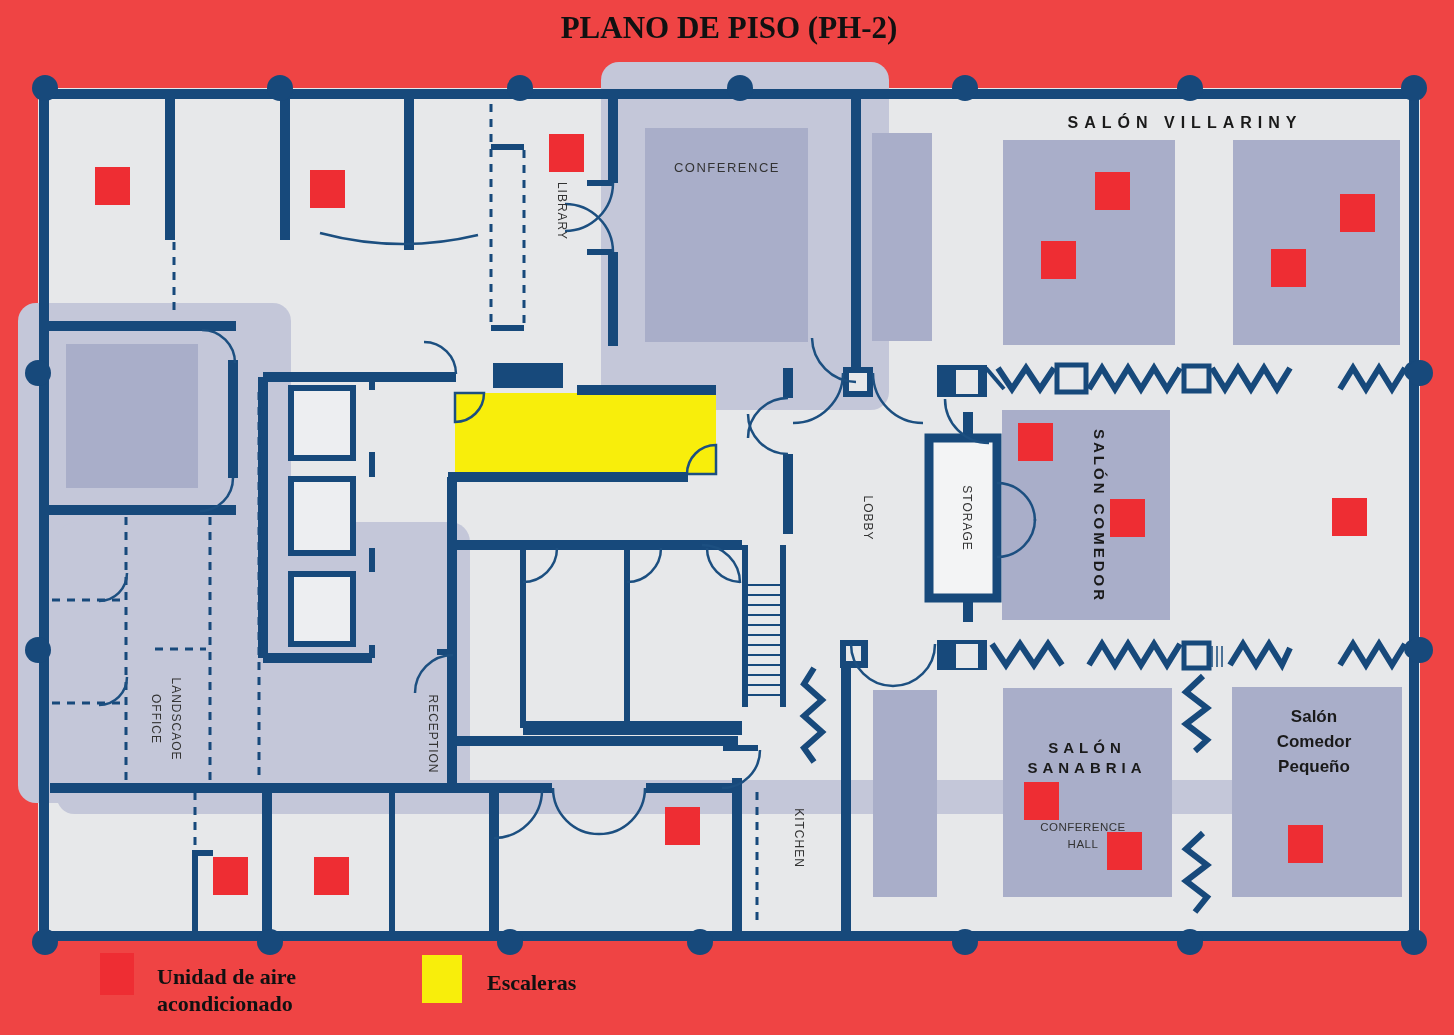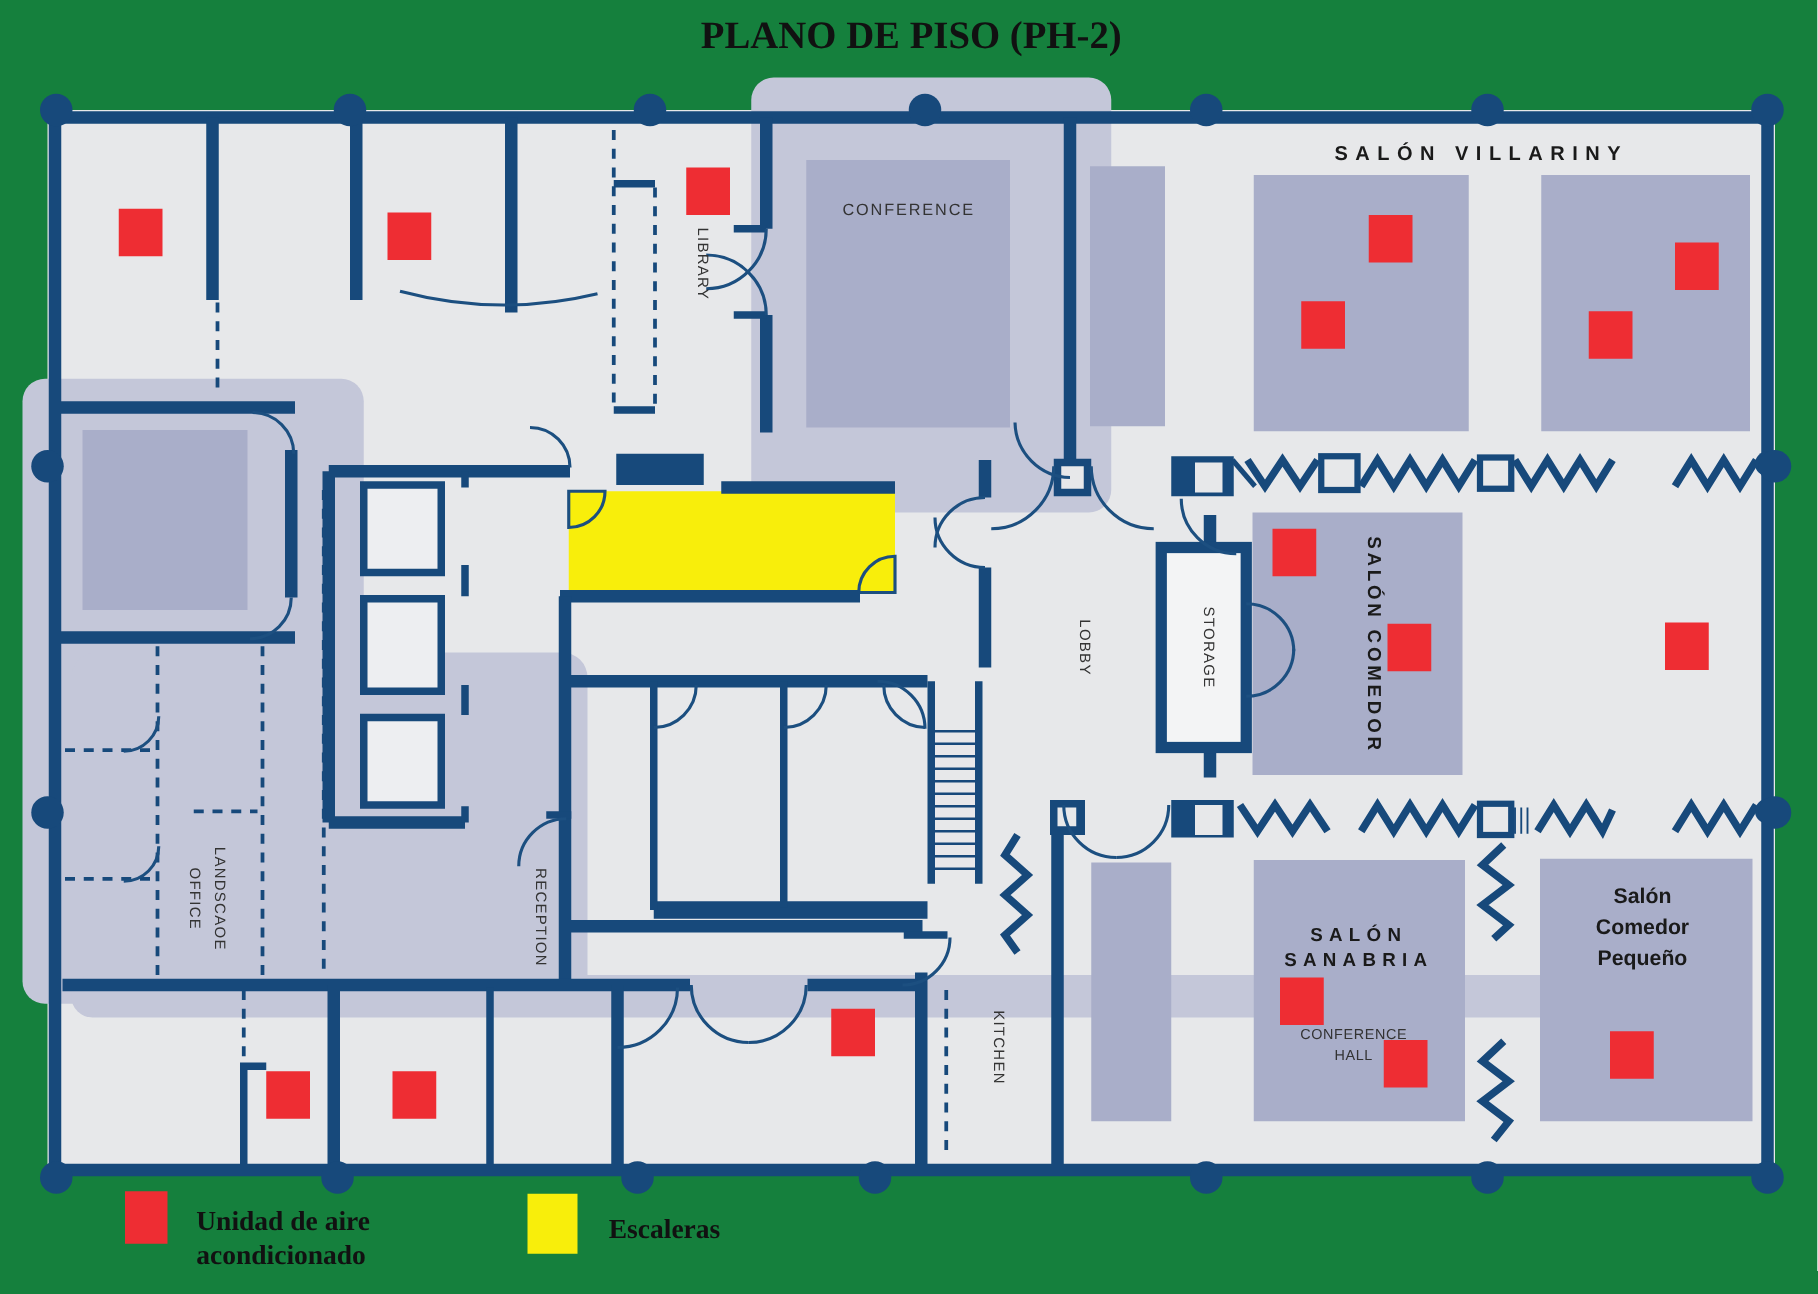--- a/index.html
+++ b/index.html
@@ -1,16 +1,16 @@
 <!DOCTYPE html>
 <html><head>
 <meta charset="utf-8">
 <style>
   html,body{margin:0;padding:0;background:#ffffff;}
-  #stage{position:relative;width:1454px;height:1035px;background:#15803d;overflow:hidden;
+  #stage{position:relative;width:1454px;height:1035px;background:#ef4444;overflow:hidden;
          font-family:"Liberation Sans",sans-serif;}
   svg{display:block;}
   .zone{fill:#c4c7d9;}
   .zdark{fill:#a9aec9;}
   .floor{fill:#e7e8ea;}
   .w10{stroke:#17497b;stroke-width:10;fill:none;stroke-linecap:butt;}
   .w14{stroke:#17497b;stroke-width:14;fill:none;}
   .w6{stroke:#17497b;stroke-width:6;fill:none;}
   .zig{stroke:#17497b;stroke-width:6;fill:none;stroke-linejoin:miter;}
   .dash{stroke:#17497b;stroke-width:3;fill:none;stroke-dasharray:8 7;}

